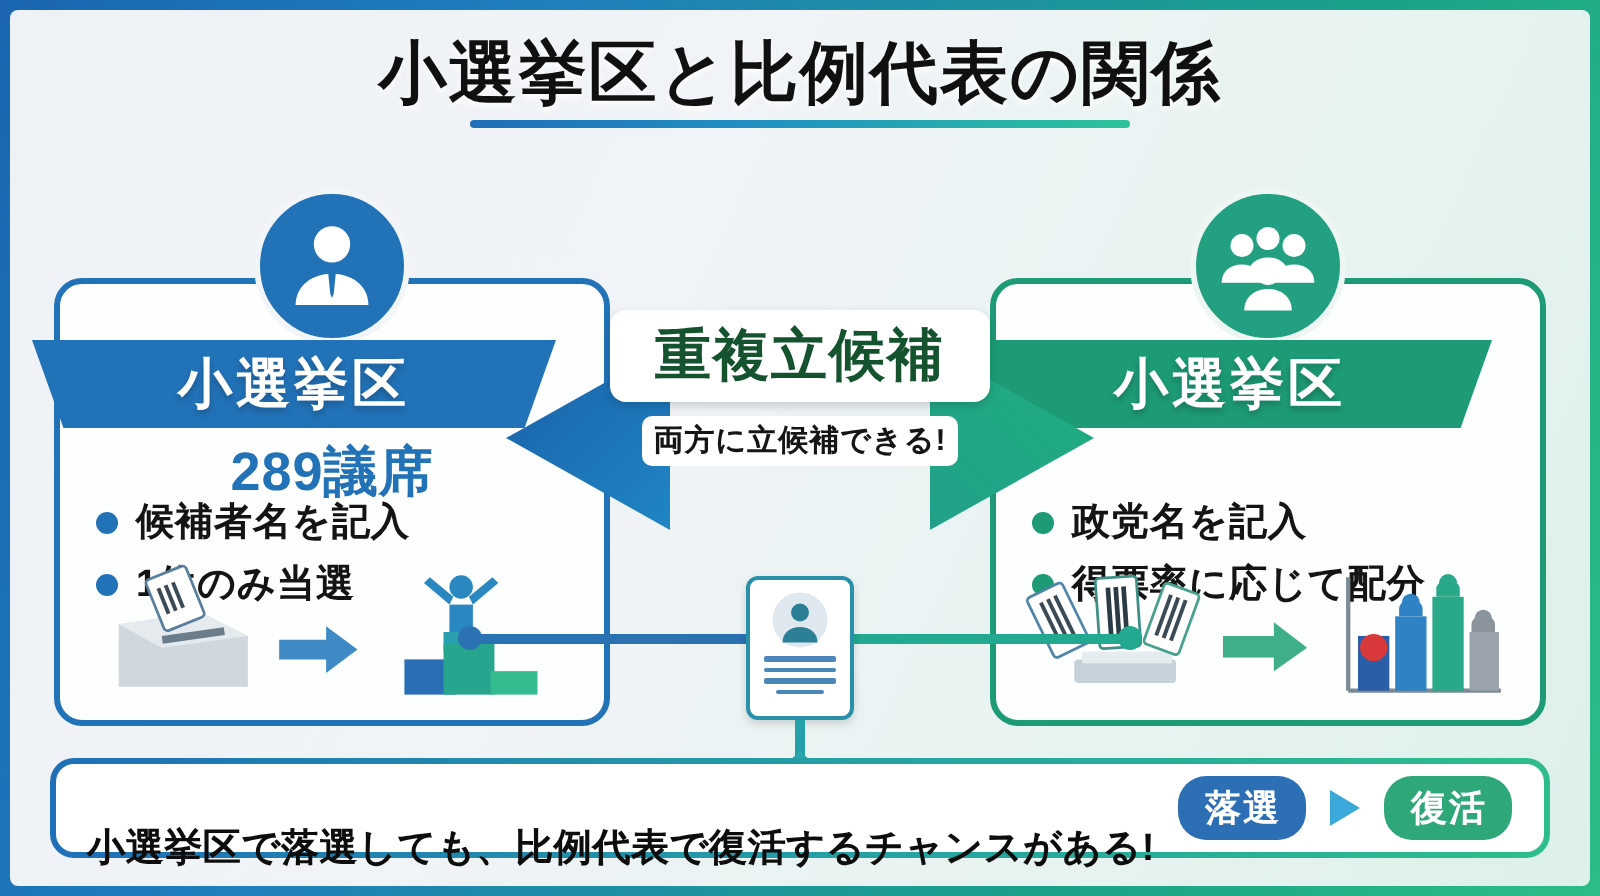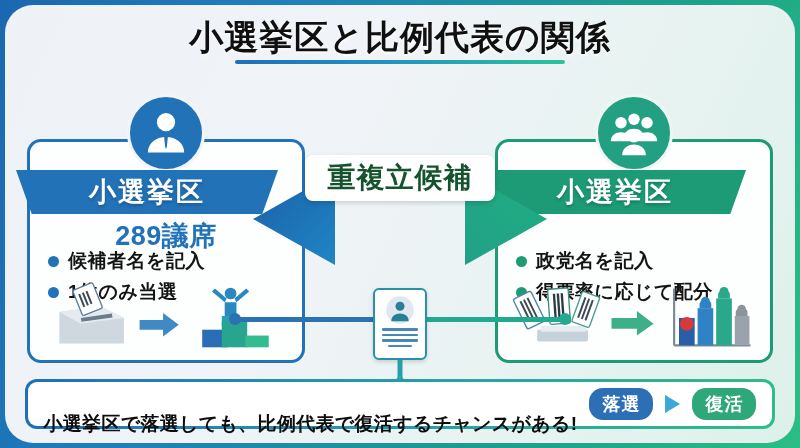--- a/index.html
+++ b/index.html
@@ -13,21 +13,21 @@
   #stage {
     position: relative;
     width: 800px; height: 448px;
     background: linear-gradient(110deg, #1b66b0 0%, #1f7fbd 28%, #1ba288 72%, #2bbd86 100%);
     padding: 5px;
   }
 
   #board {
     position: relative;
     width: 100%; height: 100%;
-    border-radius: 28px;
+    border-radius: 4px;
     background: linear-gradient(115deg, #eef1f6 0%, #f0f3f7 40%, #e6f3f0 75%, #ddf0ea 100%);
     overflow: hidden;
   }
 
   
   #title-block {
     position: absolute; top: 14px; left: 0; width: 100%;
     text-align: center;
   }
   #page-title {
@@ -330,20 +330,21 @@
           </g>
         </svg>
       </div>
     </div>
 
     <div id="arrow-left"></div>
     <div id="arrow-right"></div>
 
     <div id="center-col">
       <div id="overlap-box">重複立候補</div>
+      <div id="overlap-sub">両方に立候補できる!</div>
     </div>
 
     <div class="conn" id="conn-left"></div>
     <div class="conn" id="conn-right"></div>
     <div class="conn-dot" id="conn-dot-left"></div>
     <div class="conn-dot" id="conn-dot-right"></div>
 
     <div id="profile-card">
       <svg viewBox="0 0 24 24" aria-hidden="true">
         <circle cx="12" cy="12" r="11" fill="#dfe8ee"></circle>

